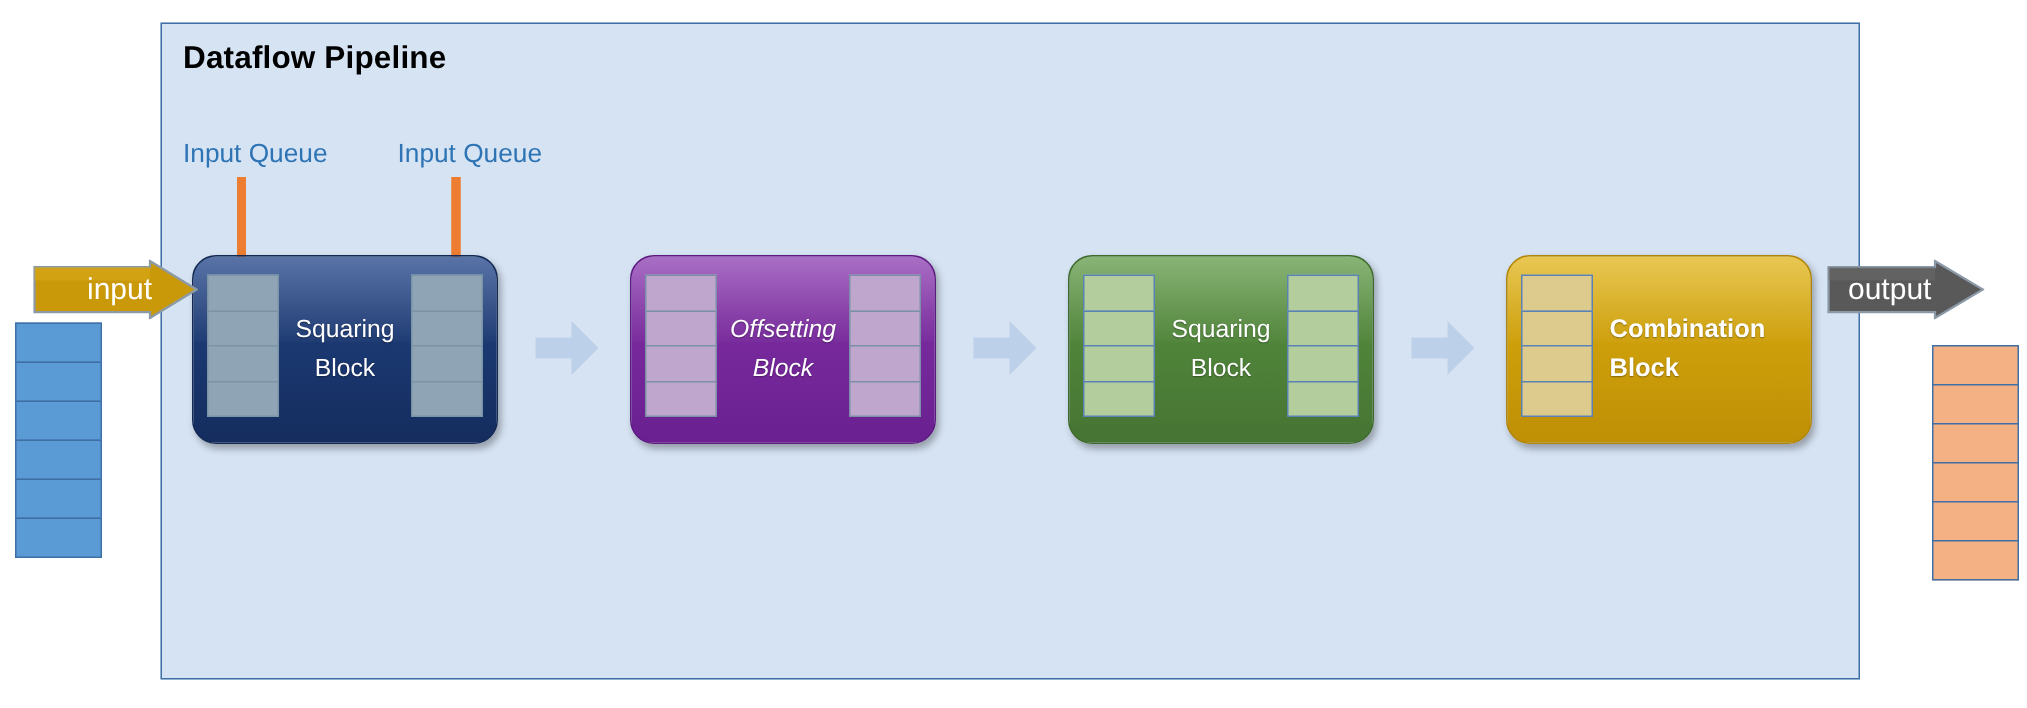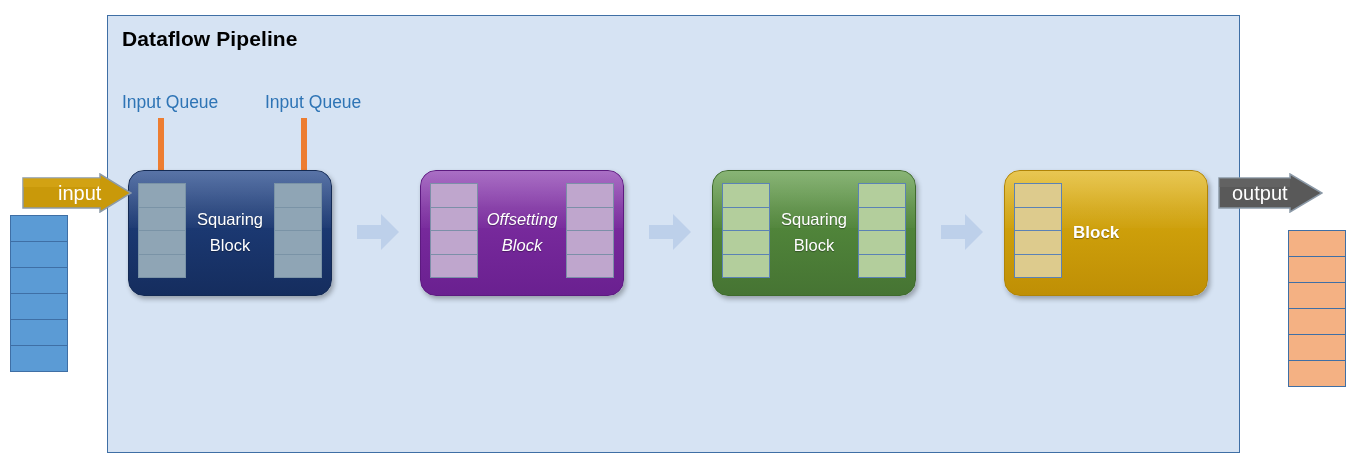--- a/index.html
+++ b/index.html
@@ -345,20 +345,21 @@
 
   <div class="block block-4">
     <div class="gloss"></div>
     <div class="queue-col left q-gold">
       <div class="queue-cell"></div>
       <div class="queue-cell"></div>
       <div class="queue-cell"></div>
       <div class="queue-cell"></div>
     </div>
     <div class="block-label label-combination">
+      <div>Combination</div>
       <div>Block</div>
     </div>
   </div>
 
   <div class="io-arrow arrow-output">
     <svg width="105" height="40" viewBox="0 0 105 40">
       <polygon points="1,5 72,5 72,1 104,20 72,39 72,35 1,35" fill="#595959" stroke="#8c9aa8" stroke-width="1.5"></polygon>
       <polygon points="1,5 72,5 72,14 1,14" fill="#6b6b6b" opacity="0.5"></polygon>
     </svg>
     <div class="io-arrow-text">output</div>

